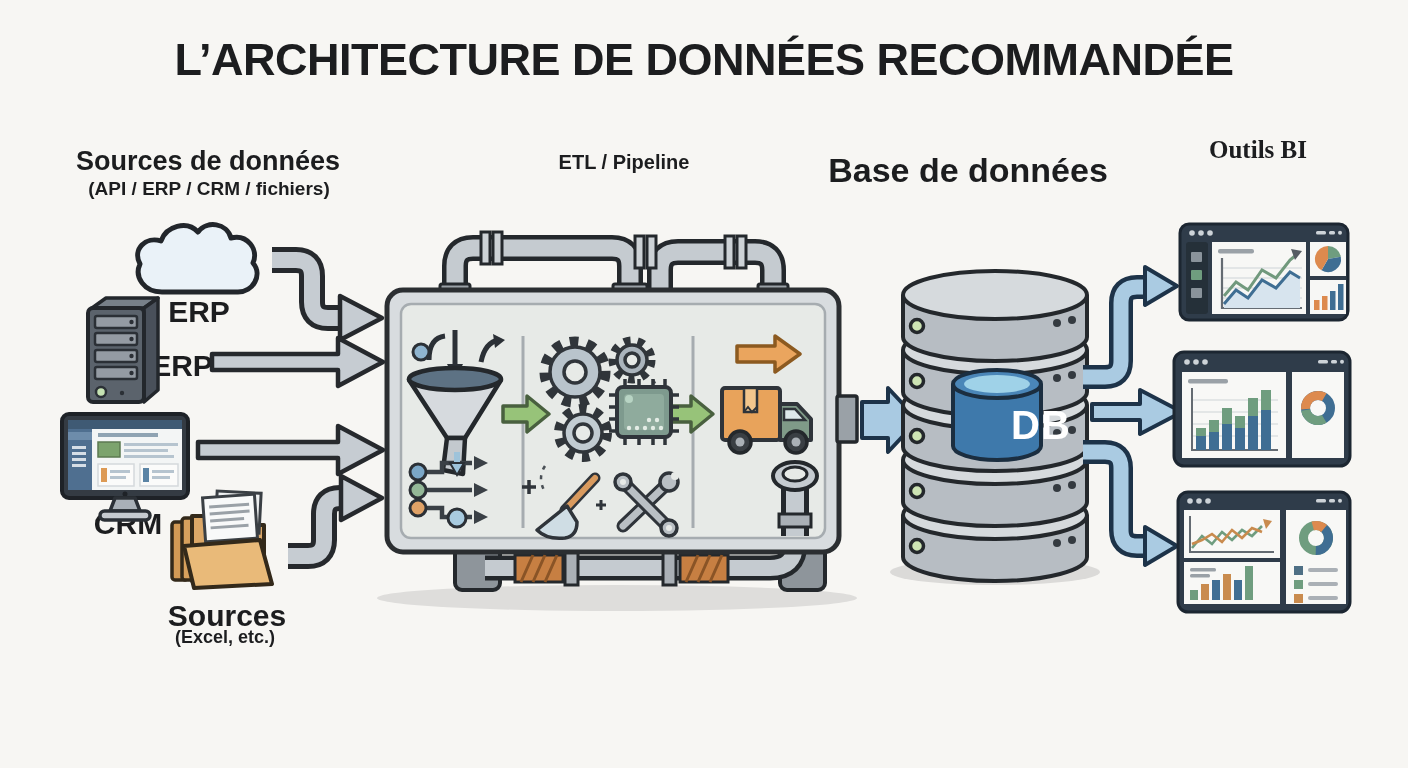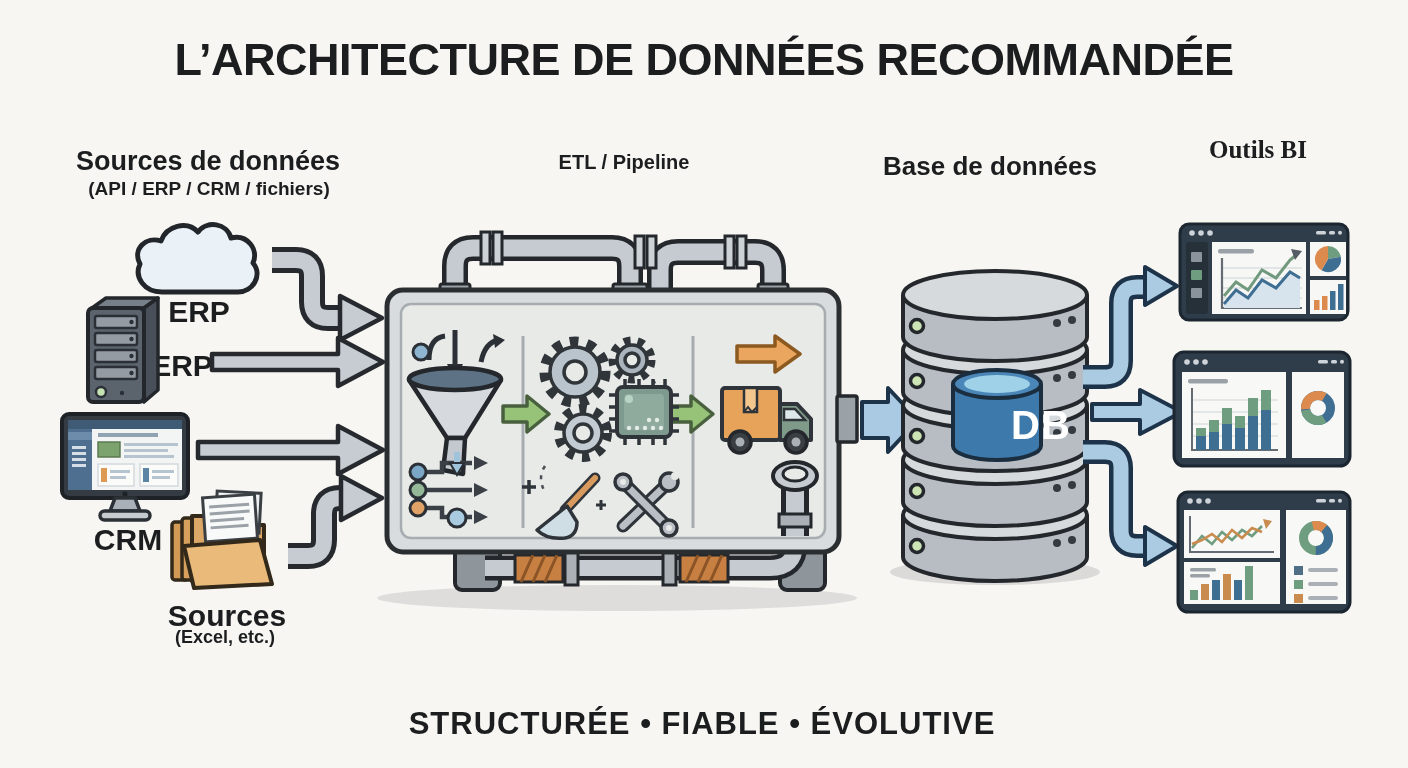--- a/index.html
+++ b/index.html
@@ -26,31 +26,30 @@
 <body>
 
 <div class="stage">
 
   <div class="label title" style="left:704px;top:36px;">L’ARCHITECTURE DE DONNÉES RECOMMANDÉE</div>
   <div class="label h-section" style="left:208px;top:147px;">Sources de données</div>
   <div class="label h-sub" style="left:209px;top:179px;">(API / ERP / CRM / fichiers)</div>
   <div class="label" style="left:200px;top:246px;font-size:30px;">APIs</div>
   <div class="label cap" style="left:199px;top:296px;">ERP</div>
   <div class="label cap" style="left:182px;top:350px;">ERP</div>
-  <div class="label cap" style="left:128px;top:524px;">CRM</div>
+  <div class="label cap" style="left:128px;top:508px;">CRM</div>
   <div class="label cap" style="left:227px;top:600px;">Sources</div>
   <div class="label cap-sm" style="left:225px;top:628px;">(Excel, etc.)</div>
   <div class="label" style="left:624px;top:152px;font-size:20px;">ETL / Pipeline</div>
   <div class="label col-head" style="left:457px;top:308px;">EXTRAIRE</div>
   <div class="label col-head" style="left:611px;top:308px;">TRANSFORMER</div>
   <div class="label col-head" style="left:762px;top:308px;">CHARGER</div>
-  <div class="label h-section" style="left:990px;top:153px;font-size:26px;">Base de données</div>
+  <div class="label h-section" style="left:968px;top:153px;font-size:34px;">Base de données</div>
   <div class="label db-badge" style="left:997px;top:404px;z-index:5;">DB</div>
   <div class="label" style="left:1258px;top:137px;font-size:25px;font-family:Liberation Serif, serif;">Outils BI</div>
-  <div class="label tagline" style="left:702px;top:708px;">STRUCTURÉE • FIABLE • ÉVOLUTIVE</div>
 
   <svg style="left:128px;top:218px;" width="140" height="88" viewBox="0 0 140 88">
     <path d="M34,74 C16,74 6,59 12,46 C4,31 18,18 33,23 C38,8 59,2 70,14 C79,2 99,5 103,20 C119,16 131,31 125,45 C135,57 125,74 110,74 Z" fill="#eaf2f8" stroke="#22262b" stroke-width="5" stroke-linejoin="round"></path>
   </svg>
 
   <svg style="left:84px;top:296px;" width="78" height="118" viewBox="0 0 78 118">
     <polygon points="8,12 22,2 74,2 60,12" fill="#778089" stroke="#23272c" stroke-width="3.5" stroke-linejoin="round"></polygon>
     <polygon points="60,12 74,2 74,94 60,106" fill="#49505a" stroke="#23272c" stroke-width="3.5" stroke-linejoin="round"></polygon>
     <rect x="4" y="12" width="56" height="94" rx="5" fill="#5b636c" stroke="#23272c" stroke-width="4"></rect>
     <g>

